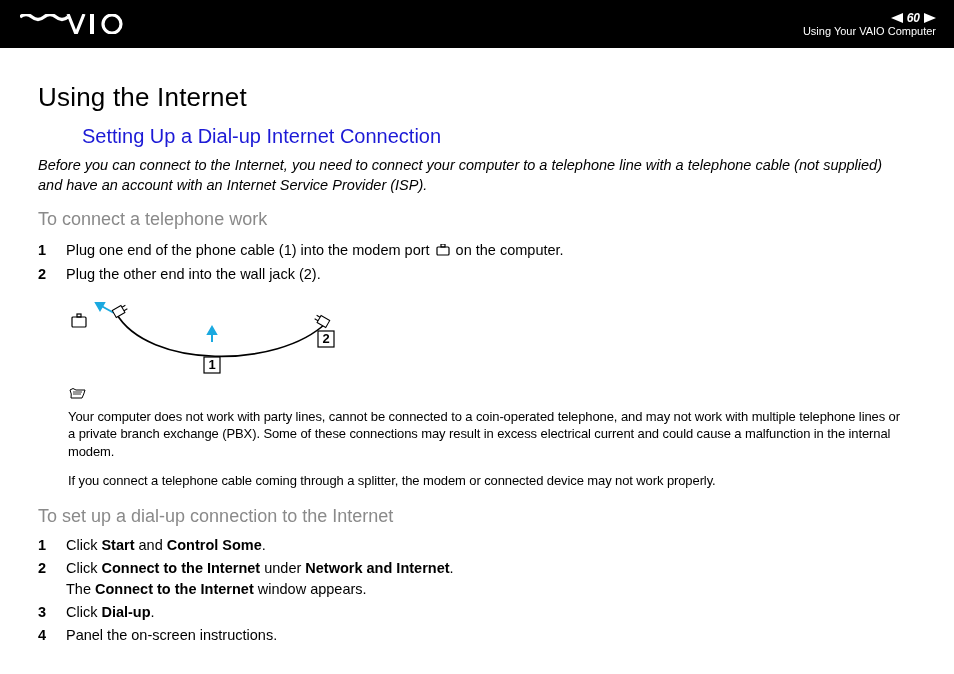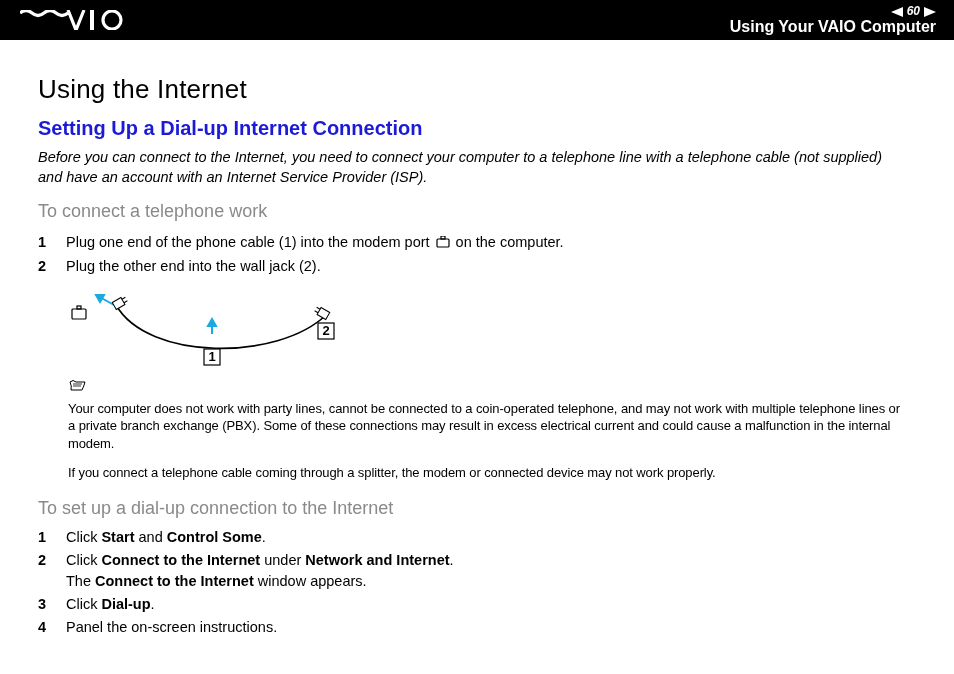--- a/index.html
+++ b/index.html
@@ -7,21 +7,21 @@
     font-family: Arial, Helvetica, sans-serif;
     background: #fff;
     width: 954px;
     height: 674px;
     overflow: hidden;
     font-size: 14px;
     color: #000;
   }
   .header-bar {
     background: #000;
-    height: 40px;
+    height: 48px;
     display: flex;
     align-items: center;
     justify-content: space-between;
     padding: 0 18px 0 20px;
     color: #fff;
   }
   .vaio-logo {
     display: flex;
     align-items: center;
     height: 32px;
@@ -37,37 +37,38 @@
   .page-nav {
     display: flex;
     align-items: center;
     gap: 4px;
     font-style: italic;
     font-weight: bold;
   }
   .nav-arrow { display:inline-block; }
   .nav-arrow svg { display:block; }
   .header-section {
-    font-weight: bold;
-    font-size: 16px;
+    font-weight: normal;
+    font-size: 11px;
   }
   .content {
     padding: 34px 44px 0 38px;
   }
   h1 {
     font-weight: 400;
     font-size: 26px;
     margin-bottom: 12px;
     letter-spacing: 0.2px;
   }
   h2 {
     color: #1c1ad6;
-    font-weight: 700;
+    font-weight: 400;
     font-size: 20px;
     margin-bottom: 8px;
+    margin-left: 44px;
   }
   .intro {
     font-size: 14.5px;
     line-height: 1.35;
     margin-bottom: 14px;
     font-style: italic;
   }
   h3 {
     color: #8a8a8a;
     font-weight: 400;

